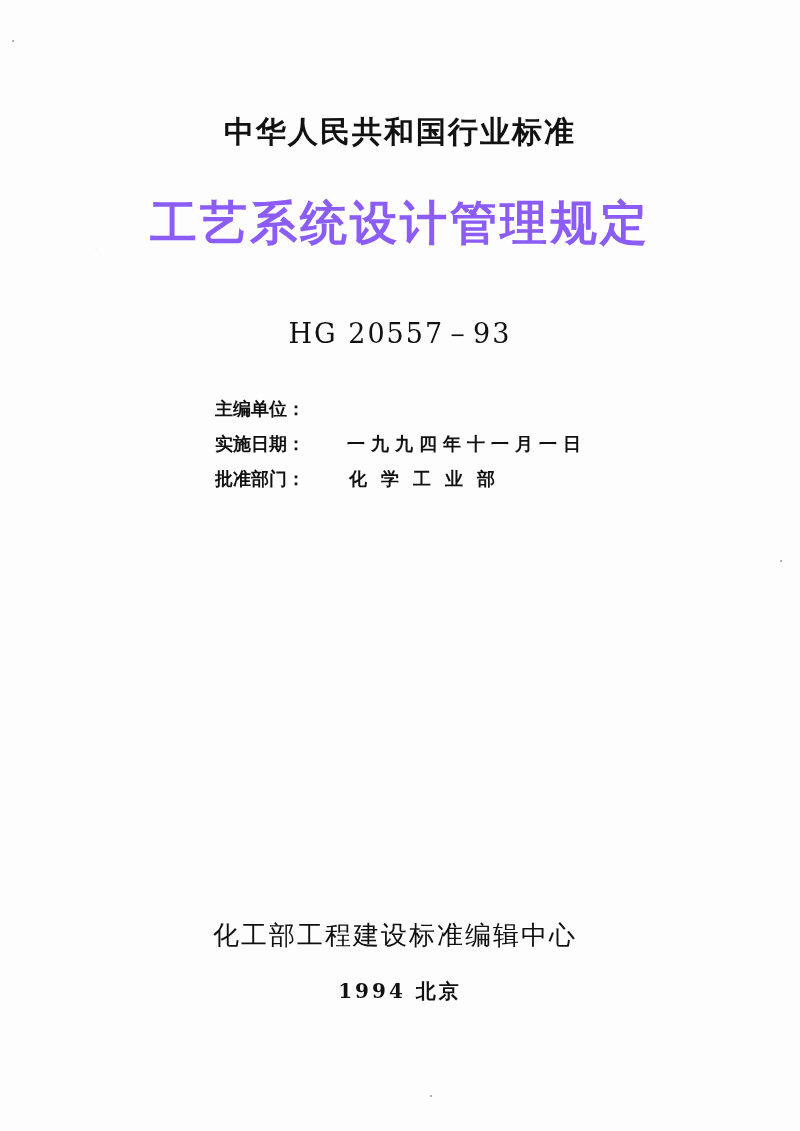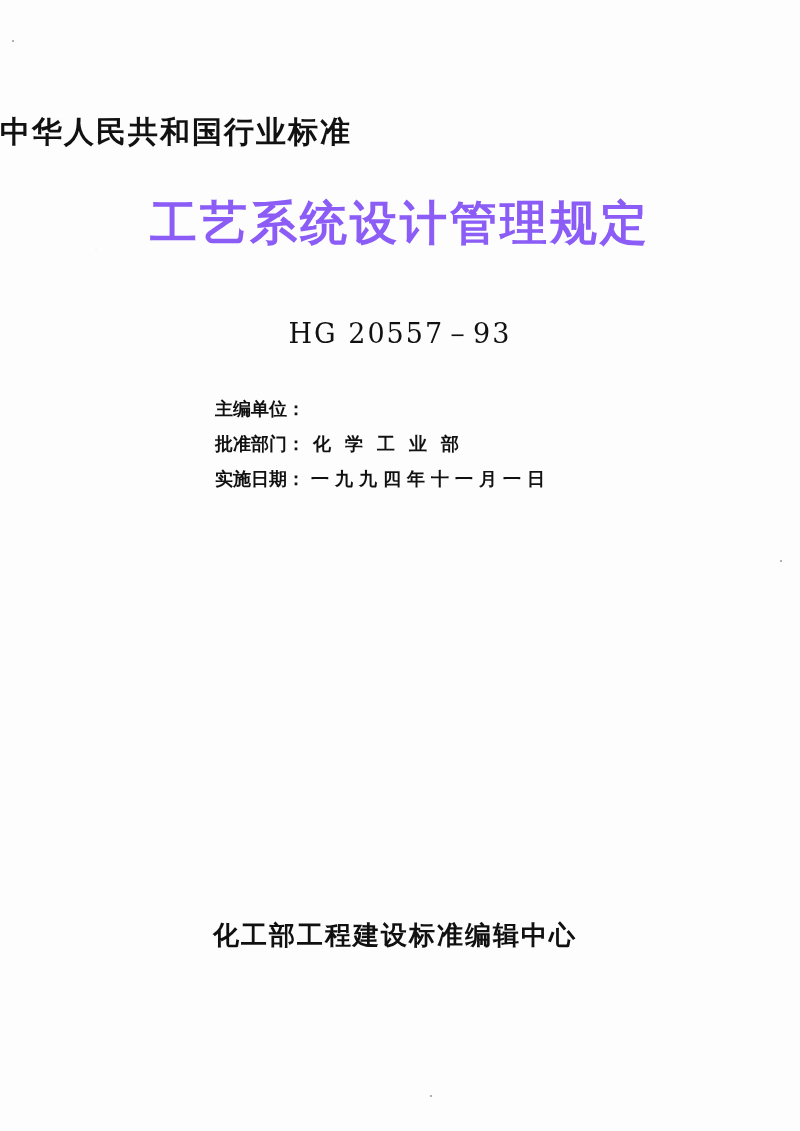--- a/index.html
+++ b/index.html
@@ -31,21 +31,21 @@
       radial-gradient(circle at 78% 61%, rgba(0,0,0,0.02) 0 1px, transparent 1px),
       radial-gradient(circle at 35% 88%, rgba(0,0,0,0.02) 0 1px, transparent 1px);
     pointer-events: none;
   }
 
   .doc-standard-line {
     position: absolute;
     top: 112px;
     left: 0;
     width: 800px;
-    text-align: left;
+    text-align: center;
     font-family: Liberation Serif, serif;
     font-size: 30px;
     font-weight: bold;
     letter-spacing: 2px;
     color: #111;
   }
 
   .doc-title {
     position: absolute;
     top: 192px;
@@ -81,20 +81,21 @@
     font-size: 18px;
     font-weight: bold;
     color: #111;
     line-height: 1.0;
   }
   .meta-row {
     display: flex;
     align-items: flex-start;
     margin-bottom: 17px;
     white-space: nowrap;
+    gap: 36px;
   }
   .meta-label {
     flex: 0 0 auto;
   }
   .meta-value {
     flex: 0 0 auto;
     padding-left: 4px;
   }
   .meta-value.spaced {
     letter-spacing: 14px;
@@ -106,21 +107,21 @@
   }
 
   .publisher {
     position: absolute;
     top: 918px;
     left: 0;
     width: 790px;
     text-align: center;
     font-family: "DejaVu Sans", sans-serif;
     font-size: 26px;
-    font-weight: bold;
+    font-weight: normal;
     letter-spacing: 2px;
     color: #101010;
   }
 
   .imprint {
     position: absolute;
     top: 978px;
     left: 0;
     width: 800px;
     text-align: center;
@@ -147,31 +148,32 @@
 
   <div class="doc-code">HG  20557－93</div>
 
   <div class="meta-block">
 
     <div class="meta-row">
       <span class="meta-label">主编单位：</span>
     </div>
 
     <div class="meta-row">
-      <span class="meta-label">批准部门：</span>
-      <span class="meta-value spaced">化学工业部</span>
+      <span class="meta-label">实施日期：</span>
+      <span class="meta-value date-spaced">一九九四年十一月一日</span>
     </div>
 
     <div class="meta-row">
-      <span class="meta-label">实施日期：</span>
-      <span class="meta-value date-spaced">一九九四年十一月一日</span>
+      <span class="meta-label">批准部门：</span>
+      <span class="meta-value spaced">化学工业部</span>
     </div>
 
   </div>
 
   <div class="publisher">化工部工程建设标准编辑中心</div>
 
+  <div class="imprint">1994  北京</div>
 
   <div class="edge-mark" style="left:12px; top:40px; width:2px; height:2px;"></div>
   <div class="edge-mark" style="left:780px; top:560px; width:2px; height:2px;"></div>
   <div class="edge-mark" style="left:430px; top:1095px; width:2px; height:2px;"></div>
 
 </div>
 
 </body></html>

